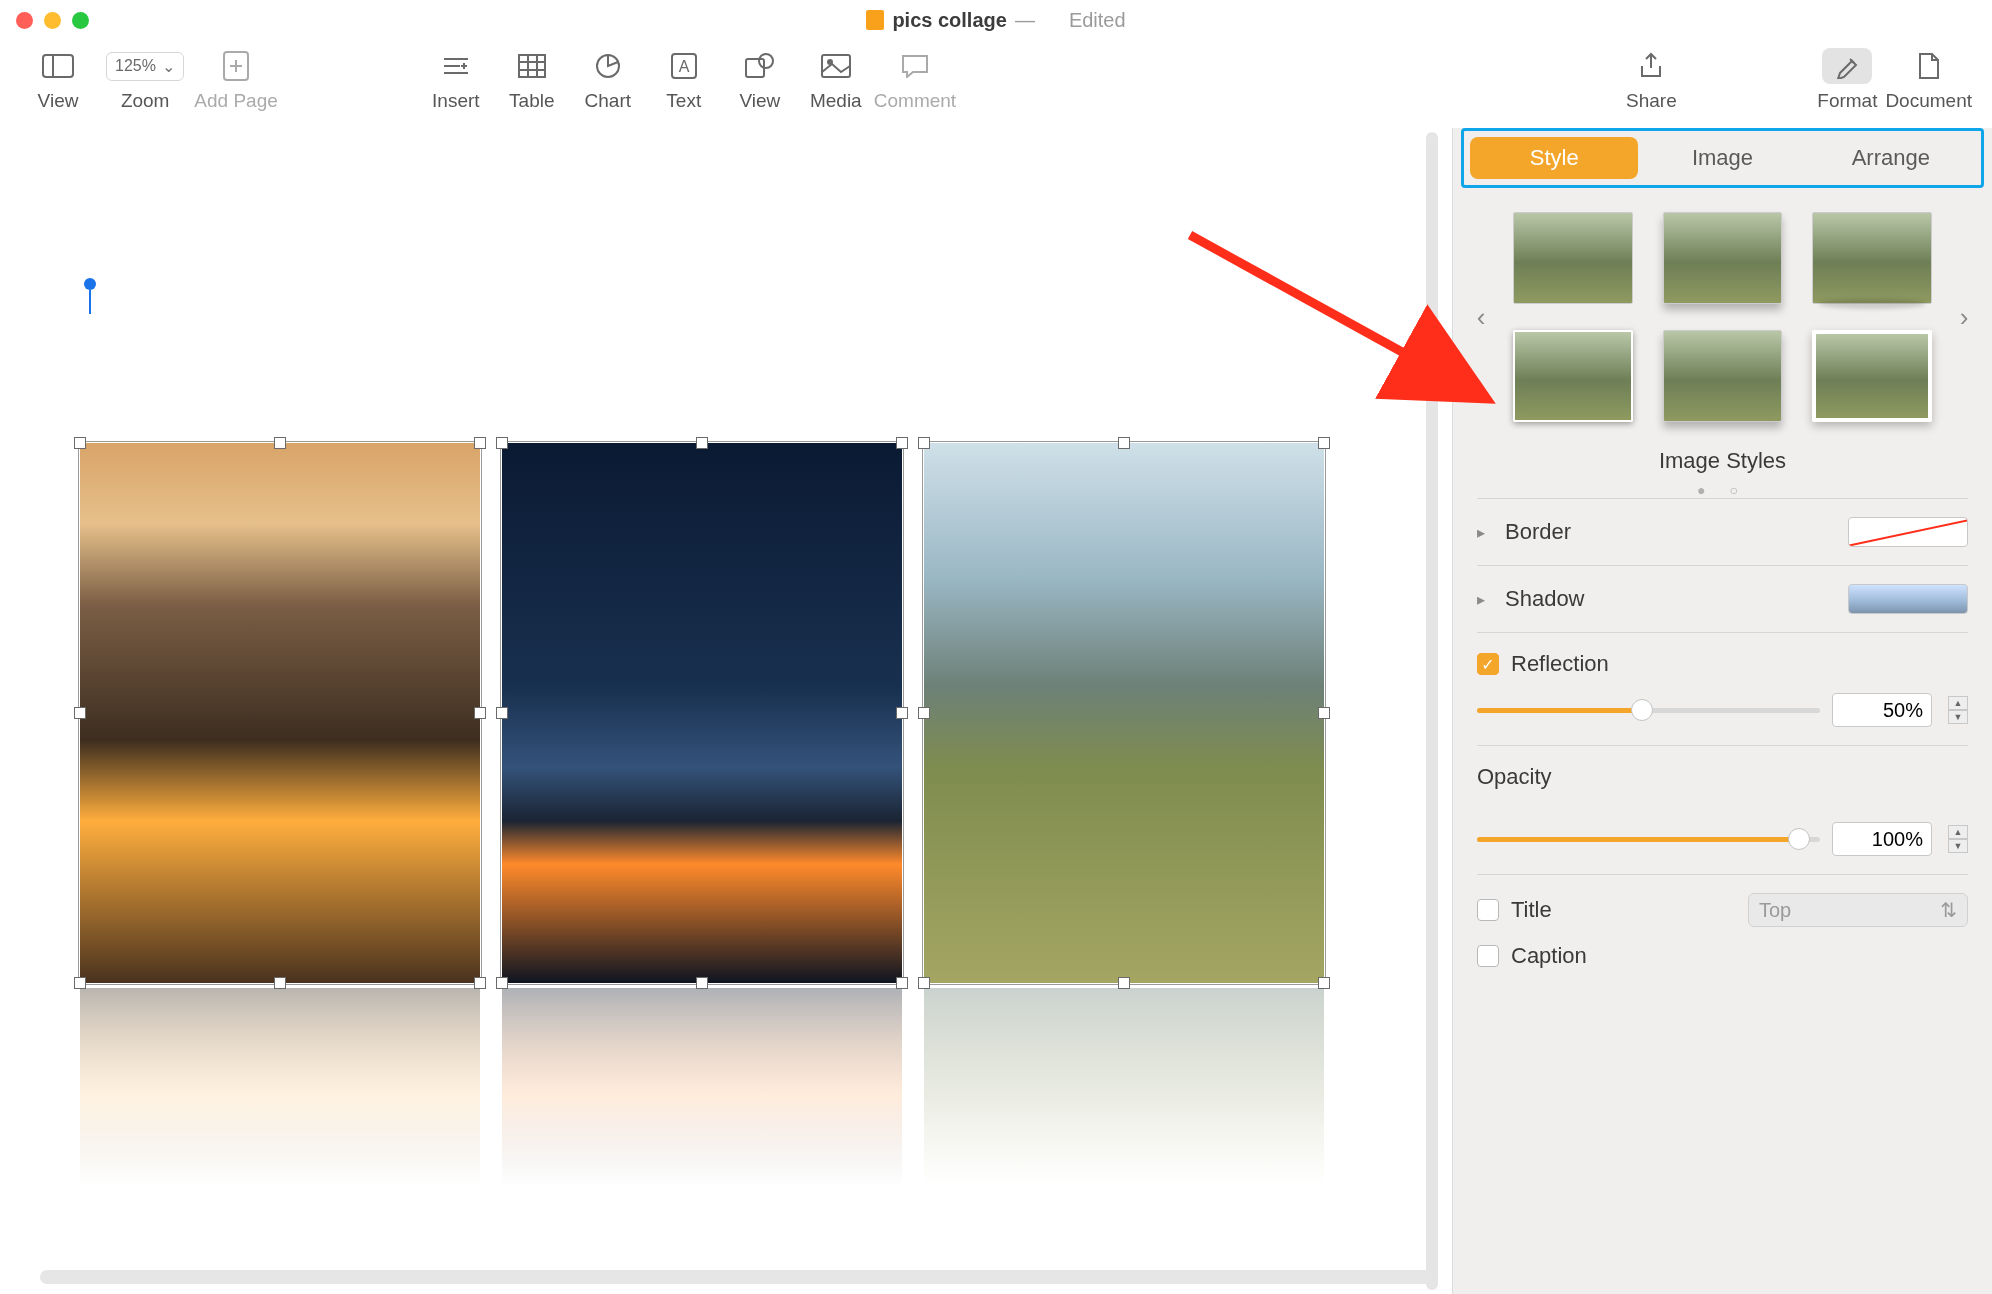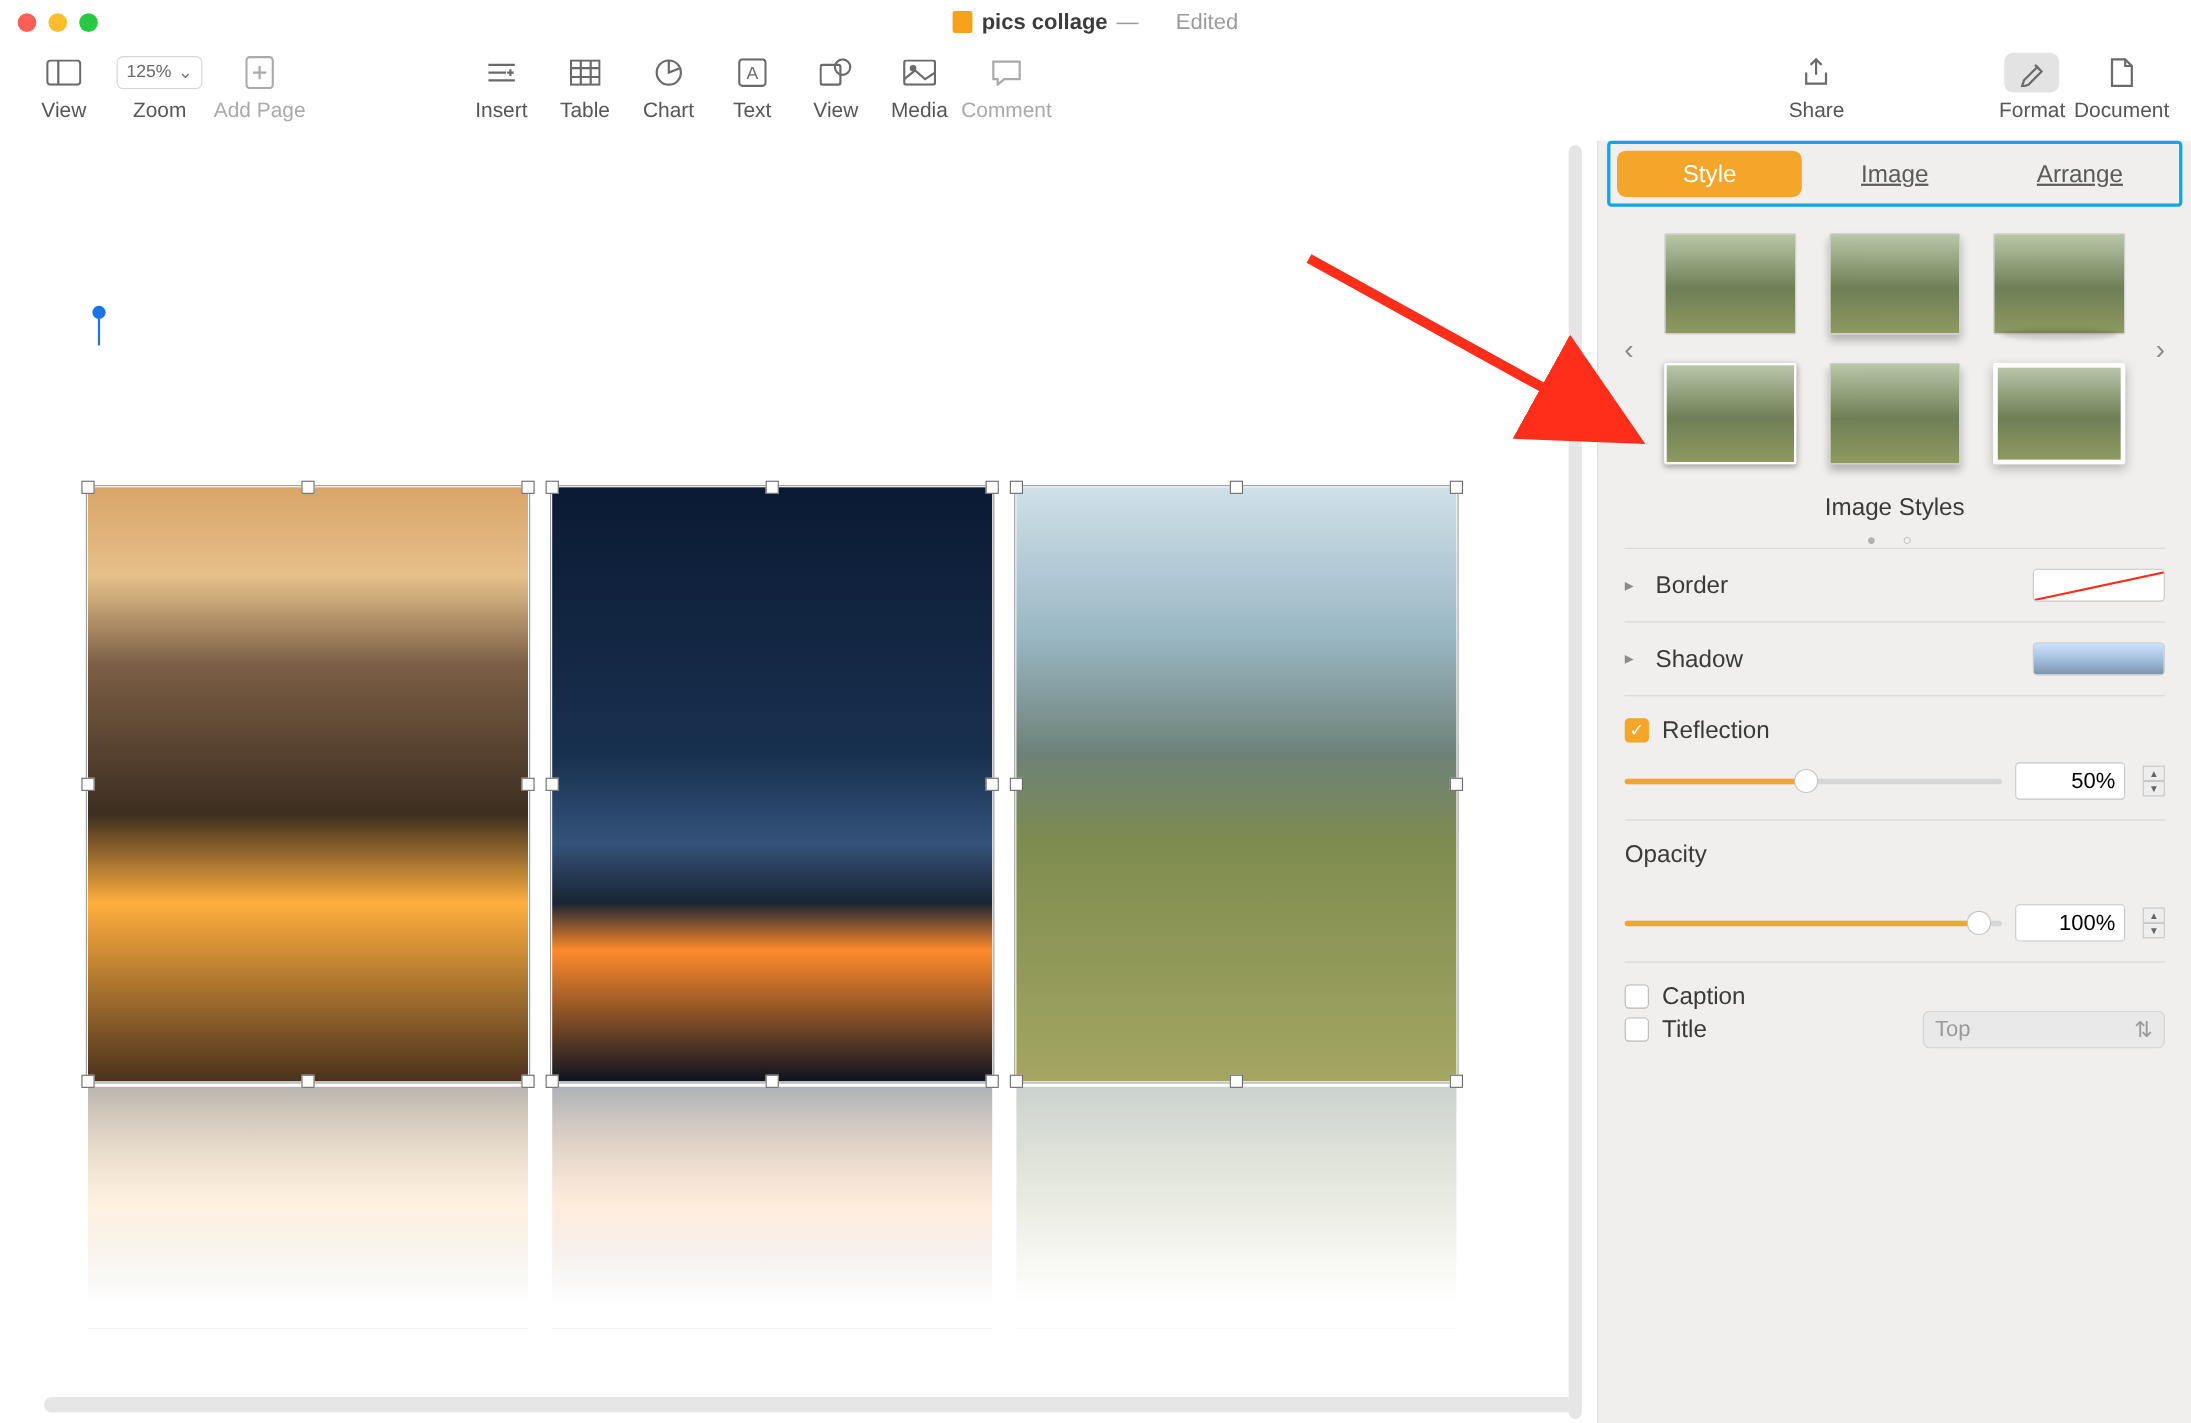--- a/index.html
+++ b/index.html
@@ -57,21 +57,21 @@
   .r2{background: linear-gradient(to bottom, #0e1421, #ff8a2b, #1a2433);}
   .r3{background: linear-gradient(to bottom, #a4a662, #7e8c4f, #6d8178);}
   .refl-fade { position:absolute; left:80px; top:860px; width:1260px; height:220px; background: linear-gradient(to bottom, rgba(255,255,255,0) 0%, rgba(255,255,255,1) 90%); }
 
   .page-scrollbar { position:absolute; right:14px; top:4px; bottom:4px; width:12px; background:#e5e5e5; border-radius:6px; }
 
   
   .tab-row { margin: 0 8px; padding: 6px; display:flex; border:3px solid #0ea5e9; border-radius:4px; }
   .tab { flex:1; text-align:center; padding:8px 0; font-size:22px; color:#5a5a5a; border-radius:8px; }
   .tab.active { background:#f4a62a; color:#fff; }
-  .tab + .tab { position:relative;text-decoration:underline; }
+  .tab + .tab { position:relative; }
 
   .styles-scroller { display:flex; align-items:center; padding: 24px 8px 8px 8px; }
   .nav-arrow { width:40px; text-align:center; color:#8a8a8a; font-size:26px; }
   .style-grid { flex:1; display:grid; grid-template-columns: repeat(3,1fr); gap:26px 30px; padding:0 12px; }
   .style-thumb { height:92px; background: linear-gradient(to bottom,#b9c7a8 0%, #6e7f56 55%, #8f9a60 100%); border:1px solid #ccc; border-radius:2px; position:relative; }
   .style-thumb.shadow1 { box-shadow: 0 6px 8px rgba(0,0,0,.25); }
   .style-thumb.raised { box-shadow: 0 2px 6px rgba(0,0,0,.35); border:2px solid #fff; }
   .style-thumb.cornered::after{content:"";position:absolute;left:6px;right:6px;bottom:-6px;height:10px;background:rgba(0,0,0,.15);border-radius:50%;filter:blur(2px);}
   .style-thumb.wborder{border:4px solid #fff;box-shadow:0 4px 10px rgba(0,0,0,.25);}
 
@@ -374,31 +374,31 @@
             <span>100%</span>
           </div>
         <div class="stepper">
             <span>▲</span>
             <span>▼</span>
           </div>
       </div>
     </div>
 
     <div class="section">
-      <div class="row">
-        <span class="checkbox"></span>
-        <span class="row-label">Caption</span>
-      </div>
       <div class="row" style="margin-bottom:16px;">
         <span class="checkbox"></span>
         <span class="row-label">Title</span>
         <div class="title-select">
           <span>Top</span>
           <span>⇅</span>
         </div>
+      </div>
+      <div class="row">
+        <span class="checkbox"></span>
+        <span class="row-label">Caption</span>
       </div>
     </div>
   </div>
 </div>
 
 <svg class="annot-arrow" viewBox="0 0 330 200">
   <defs>
       <marker id="ah" markerWidth="14" markerHeight="14" refX="10" refY="6" orient="auto">
         <path d="M0 0 L12 6 L0 12 z" fill="#ff2e1b"></path>
       </marker>

